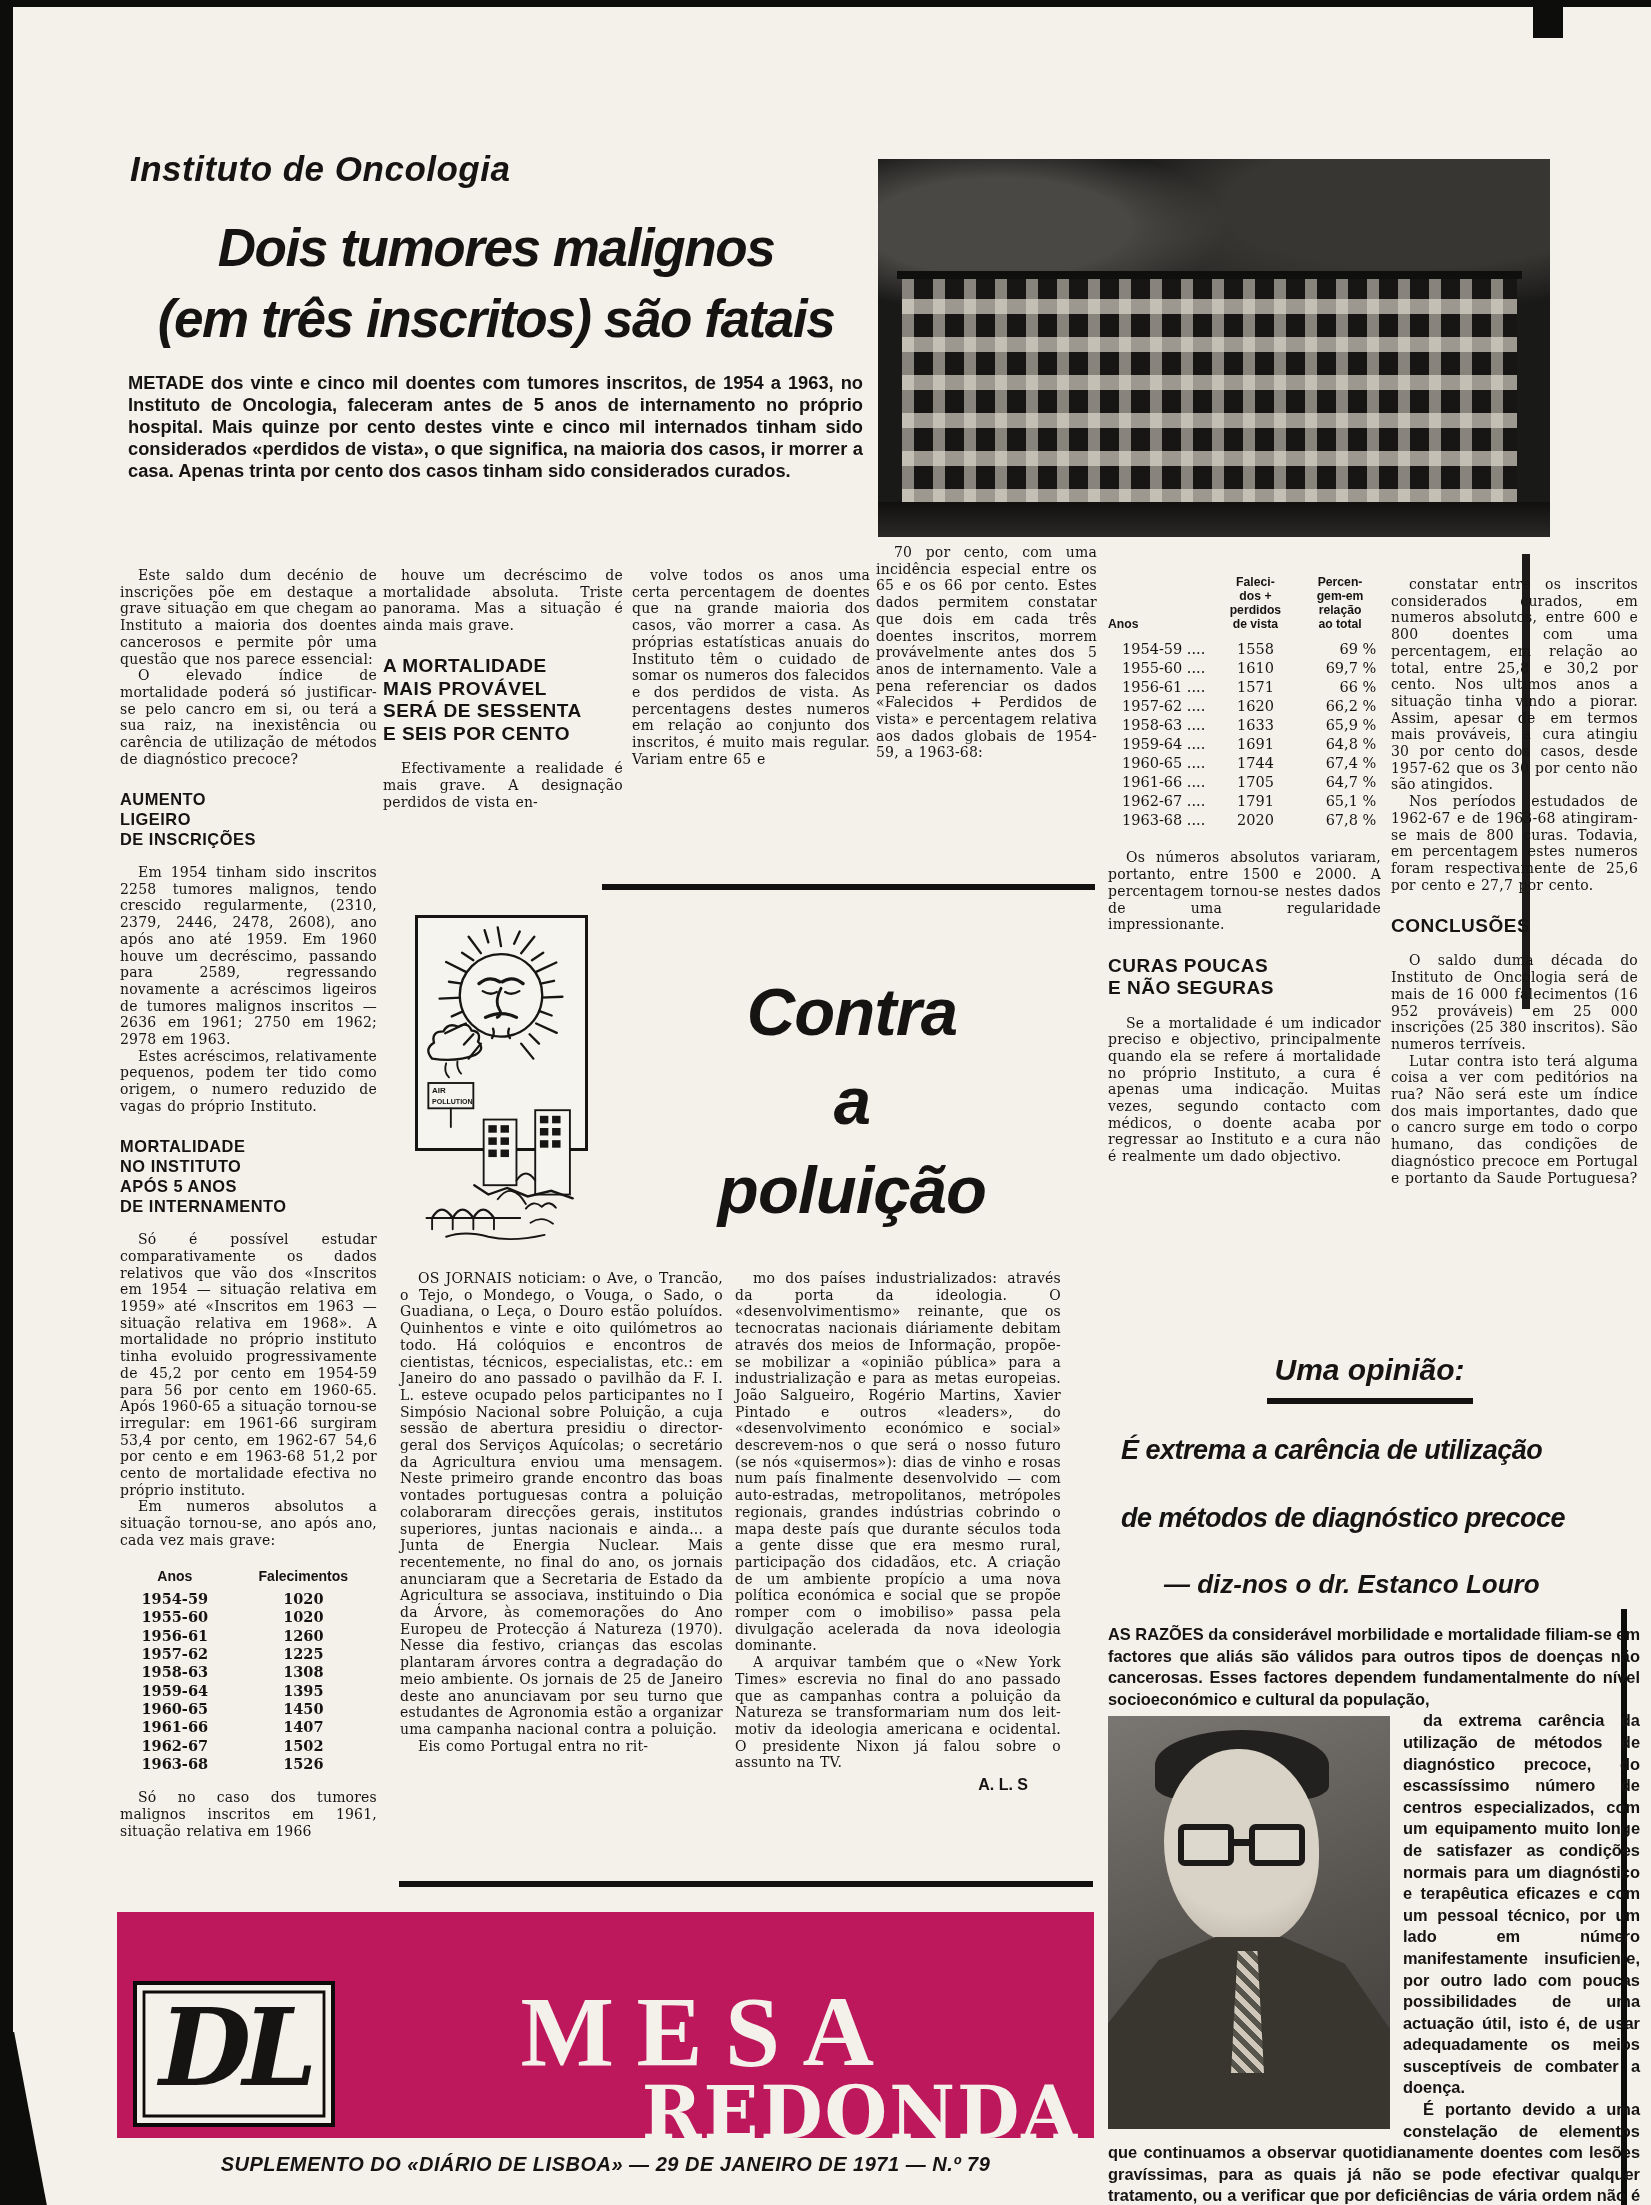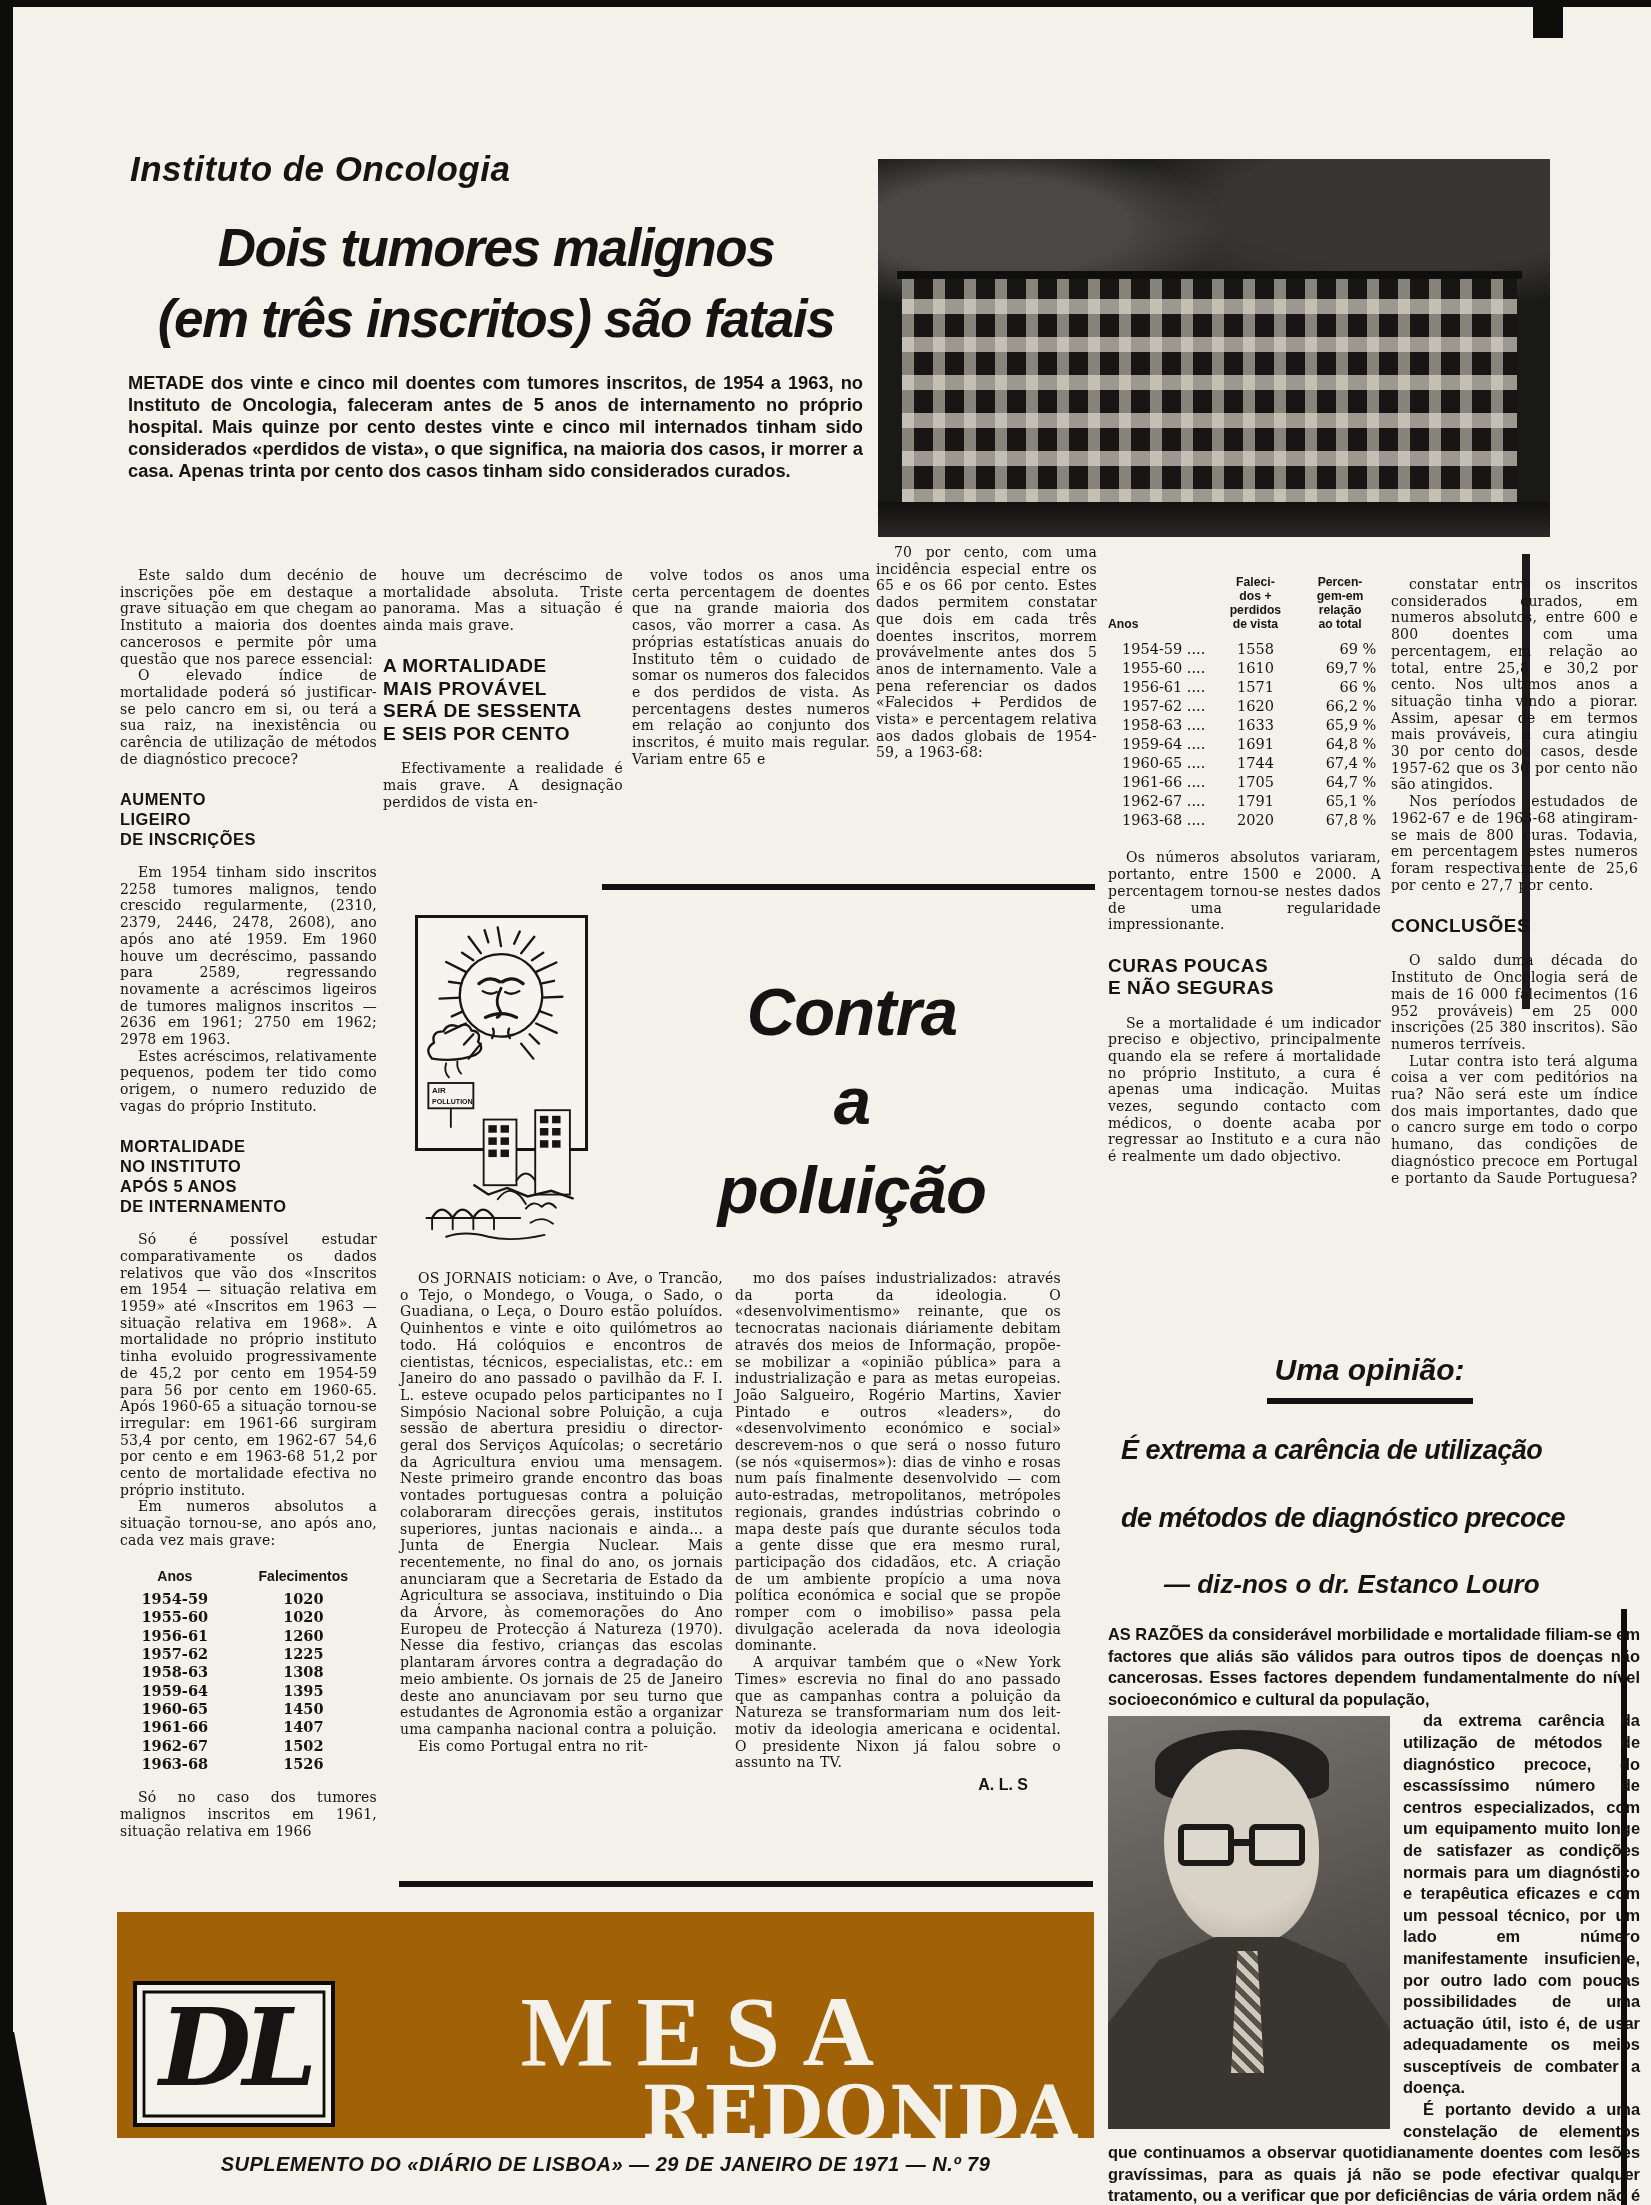--- a/index.html
+++ b/index.html
@@ -82,21 +82,21 @@
                 radial-gradient(ellipse 235px 94px at 55% 30%, #2c2b29 0 50%, transparent 80%); }
   .bphoto .bld { position:absolute; left:23.5px; right:33px; top:120px; bottom:33px; background:#4d4a45;
      background-image:
        repeating-linear-gradient(90deg, rgba(228,223,210,.55) 0 12.2px, rgba(0,0,0,0) 12.2px 31px),
        repeating-linear-gradient(0deg, rgba(235,230,218,.5) 0 15px, rgba(18,17,16,.92) 15px 38px); }
   .bphoto .roof { position:absolute; left:19px; right:28px; top:112px; height:8.4px; background:#0f0f0e; }
   .bphoto .fg { position:absolute; left:0; right:0; bottom:0; height:35px;
      background:linear-gradient(#11100f,#2a2927); }
 
   
-  .banner { background:#a16207; }
+  .banner { background:#be185d; }
   .dlbox { position:absolute; left:16px; top:69px; width:202px; height:146px; background:#f3f1ea;
            border:4.7px solid #0d0c0b; box-shadow:inset 0 0 0 5.6px #f3f1ea, inset 0 0 0 8.4px #0d0c0b; }
   .dltext { width:100%; height:100%; display:flex; align-items:center; justify-content:center;
             font-family:"DejaVu Serif",serif; font-weight:bold; font-style:italic; font-size:106px;
             letter-spacing:-8.4px; padding-bottom:12.2px; }
   .mesa { position:absolute; left:221px; width:741px; text-align:center; color:#f3f1ea;
           font-family:"DejaVu Serif",serif; font-weight:bold; }
   .mesa .l1 { font-size:99px; line-height:82px; letter-spacing:22.5px; margin-top:79px;font-family:Liberation Serif, serif; }
   .mesa .l2 { font-size:72px; line-height:79px; letter-spacing:1.9px;text-align:right; }
   .caption { font-family:"Liberation Sans",sans-serif; font-weight:bold; font-style:italic;

